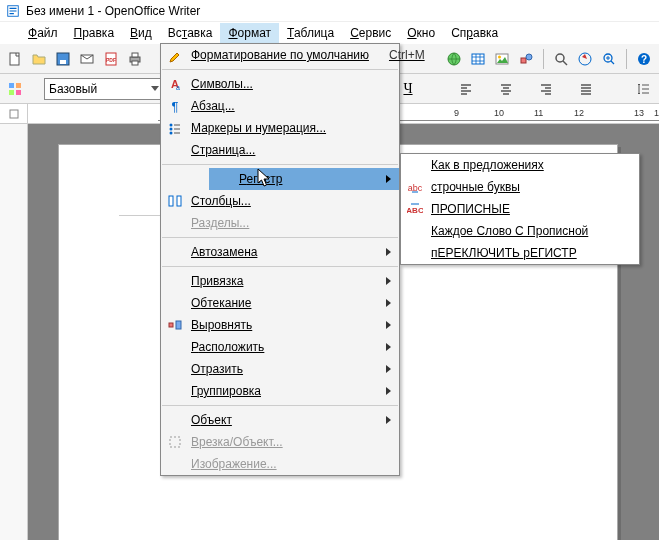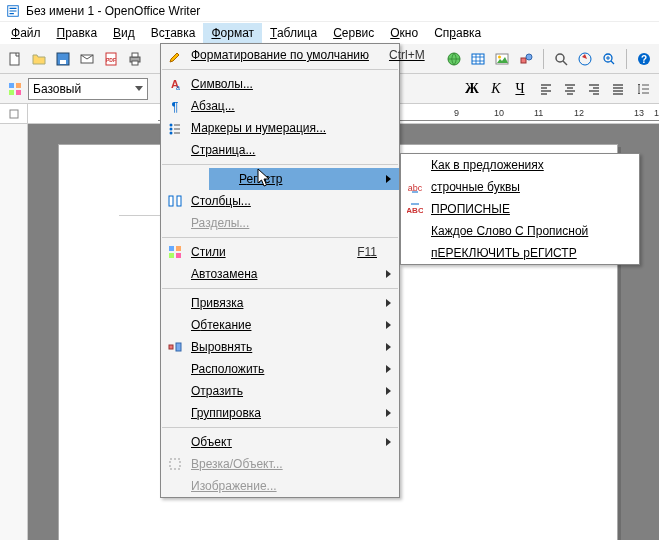--- a/index.html
+++ b/index.html
@@ -2,31 +2,31 @@
 <html><head>
 <meta charset="utf-8">
 <style>
   * { box-sizing: border-box; margin: 0; padding: 0; }
   body { font-family: "Segoe UI", Tahoma, Arial, sans-serif; font-size: 12px; background: #fff; width: 659px; height: 540px; overflow: hidden; position: relative; }
   
   .titlebar { height: 22px; background: #fff; display: flex; align-items: center; padding: 0 6px; border-bottom: 1px solid #eee; }
   .titlebar .logo { width: 14px; height: 14px; margin-right: 6px; }
   .titlebar-text { font-size: 12px; color: #000; }
   
-  .menubar { height: 22px; display: flex; align-items: center; padding: 0 3px; background: #fff; }
+  .menubar { height: 22px; display: flex; align-items: center; padding: 0 20px; background: #fff; }
   .menu-item { padding: 3px 8px; cursor: default; }
   .menu-item u { text-decoration: underline; }
   .menu-item.active { background: #cde6f7; }
   
   .toolbar { height: 30px; border-bottom: 1px solid #ccc; display: flex; align-items: center; padding: 2px 4px; gap: 2px; background: #f4f4f4; }
   .toolbar .sep { width: 1px; height: 20px; background: #bbb; margin: 0 4px; }
   .tb-btn { width: 22px; height: 22px; display: inline-flex; align-items: center; justify-content: center; cursor: default; border: 1px solid transparent; }
   .tb-btn svg { width: 16px; height: 16px; }
   
-  .toolbar2 { height: 30px; border-bottom: 1px solid #ccc; display: flex; align-items: center; padding: 2px 4px; gap: 2px; background: #f4f4f4; }
+  .toolbar2 { height: 30px; border-bottom: 1px solid #ccc; display: flex; align-items: center; padding: 2px 4px; gap: 18px; background: #f4f4f4; }
   .style-combo { width: 120px; height: 22px; border: 1px solid #888; background: #fff; display: flex; align-items: center; padding: 0 4px; }
   .style-combo .dd { margin-left: auto; width: 0; height: 0; border-left: 4px solid transparent; border-right: 4px solid transparent; border-top: 5px solid #555; }
   
   .ruler-area { display: flex; height: 20px; background: #fff; border-bottom: 1px solid #ccc; }
   .ruler-corner { width: 28px; border-right: 1px solid #ccc; display:flex; align-items:center; justify-content:center; }
   .ruler { flex: 1; position: relative; background: #fff; font-size: 9px; color: #333; overflow: hidden; padding-top:3px;}
   .ruler .ticks { position: relative; height: 14px; border-bottom: 1px solid #888; margin-left: 130px; }
   .ruler .num { position: absolute; top: 1px; font-size: 9px; }
   
   .workspace { position: relative; height: 445px; background: #808080; display: flex; }
@@ -300,32 +300,20 @@
           <rect x="10" y="3" width="4" height="10" fill="#fff" stroke="#06c"></rect>
         </svg>
       </span>
       <span><span>Стол<u>б</u>цы...</span></span>
     </div>
     <div class="item disabled">
       <span>Разделы...</span>
     </div>
     <div class="divider"></div>
     <div class="item">
-      <span class="icon">
-        <svg width="16" height="16">
-          <rect x="2" y="2" width="5" height="5" fill="#6af"></rect>
-          <rect x="9" y="2" width="5" height="5" fill="#fa6"></rect>
-          <rect x="2" y="9" width="5" height="5" fill="#af6"></rect>
-          <rect x="9" y="9" width="5" height="5" fill="#f6a"></rect>
-        </svg>
-      </span>
-      <span><span>Ст<u>и</u>ли</span></span>
-      <span class="shortcut">F11</span>
-    </div>
-    <div class="item">
       <span><span><u>А</u>втозамена</span></span>
       <span class="arrow"></span>
     </div>
     <div class="divider"></div>
     <div class="item">
       <span><span><u>П</u>ривязка</span></span>
       <span class="arrow"></span>
     </div>
     <div class="item">
       <span><span><u>О</u>бтекание</span></span>

